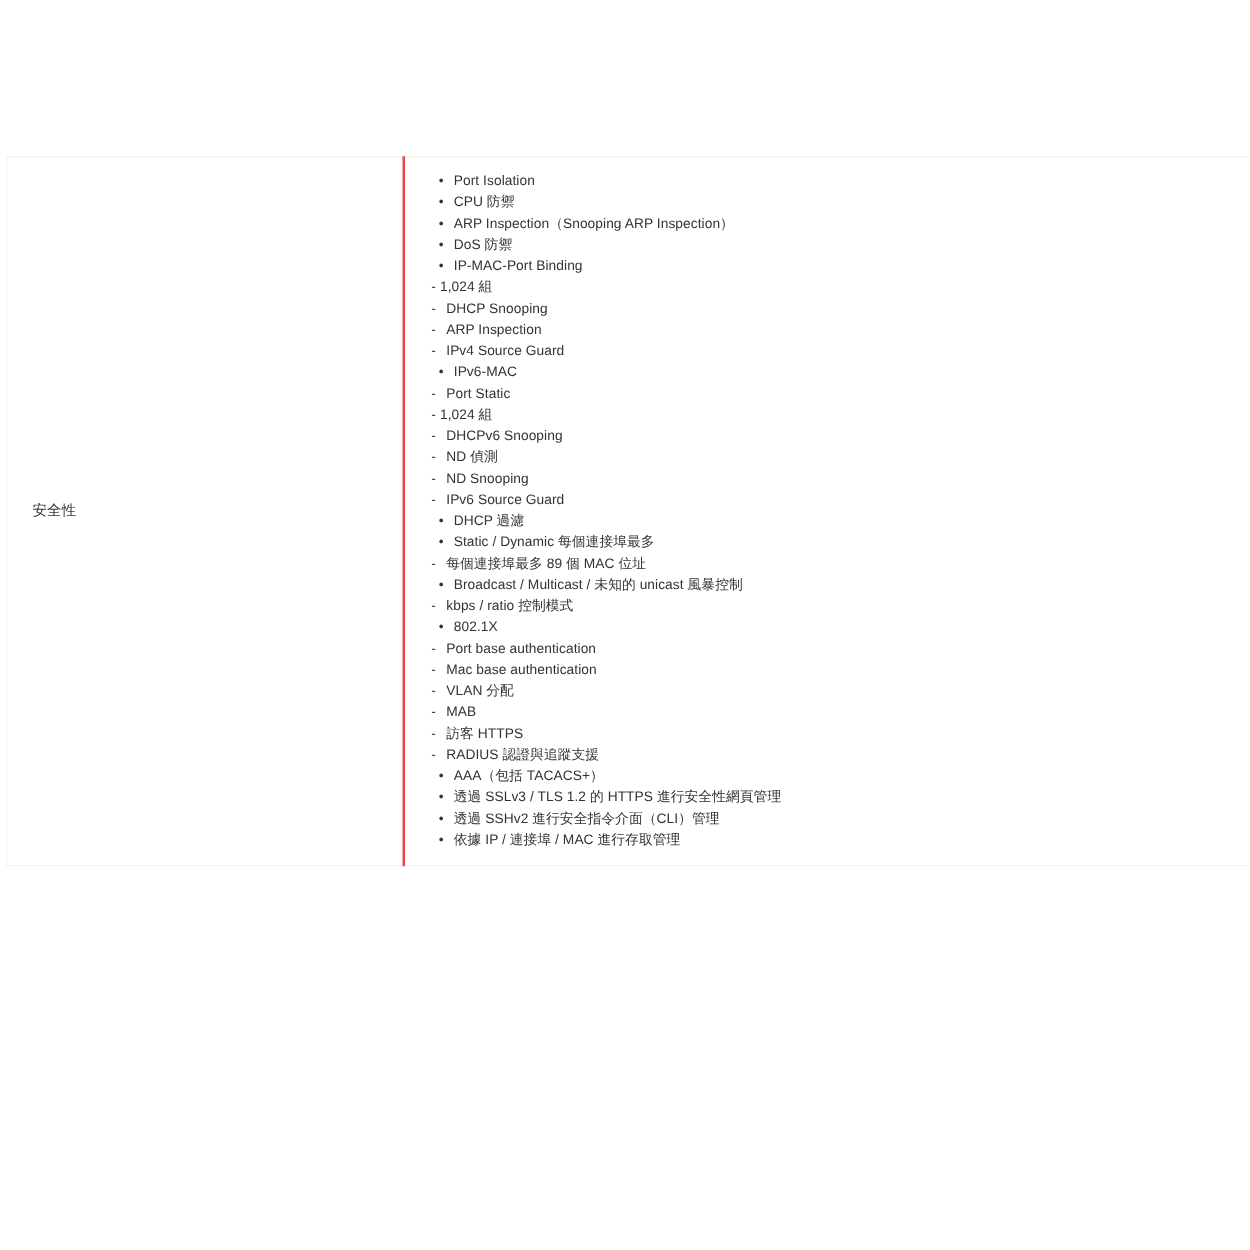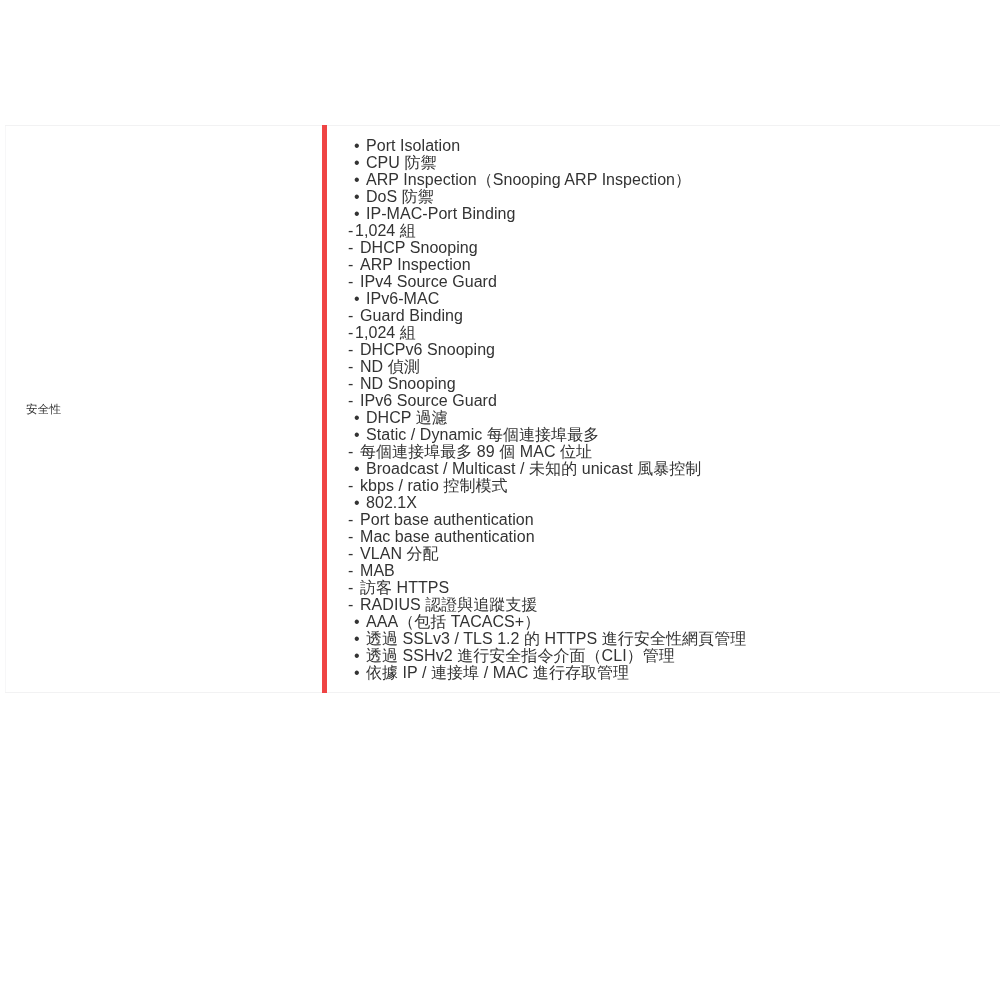--- a/index.html
+++ b/index.html
@@ -31,21 +31,21 @@
     border-collapse: collapse;
     border-top: 1px solid #f2f2f3;
     border-left: 1px solid #f7f7f8;
     border-bottom: 1px solid #f2f2f3;
     table-layout: fixed;
   }
 
   .spec-table td {
     vertical-align: middle;
     padding: 0;
-    border-right: 5px solid #ef4444;
+    border-right: 2px solid #ef4444;
   }
 
   td.label-cell {
     width: 296px;
     padding-left: 20px;
     font-size: 11.5px;
     line-height: 17px;
     color: #333333;
     letter-spacing: 0.2px;
     white-space: nowrap;
@@ -56,21 +56,21 @@
     border-right: none;
   }
 
   ul.spec-list {
     margin: 0;
     padding: 0;
     list-style: none;
   }
 
   ul.spec-list li {
-    font-size: 16px;
+    font-size: 11px;
     line-height: 17px;
     color: #333333;
     letter-spacing: 0.05px;
     white-space: nowrap;
   }
 
   ul.spec-list li .mk {
     display: inline-block;
     text-align: left;
   }
@@ -105,21 +105,21 @@
               <li class="lvl-bullet"><span class="mk">•</span><span class="tx">Port Isolation</span></li>
               <li class="lvl-bullet"><span class="mk">•</span><span class="tx">CPU 防禦</span></li>
               <li class="lvl-bullet"><span class="mk">•</span><span class="tx">ARP Inspection（Snooping ARP Inspection）</span></li>
               <li class="lvl-bullet"><span class="mk">•</span><span class="tx">DoS 防禦</span></li>
               <li class="lvl-bullet"><span class="mk">•</span><span class="tx">IP-MAC-Port Binding</span></li>
               <li class="lvl-dash-tight"><span class="mk">-</span><span class="tx">1,024 組</span></li>
               <li class="lvl-dash"><span class="mk">-</span><span class="tx">DHCP Snooping</span></li>
               <li class="lvl-dash"><span class="mk">-</span><span class="tx">ARP Inspection</span></li>
               <li class="lvl-dash"><span class="mk">-</span><span class="tx">IPv4 Source Guard</span></li>
               <li class="lvl-bullet"><span class="mk">•</span><span class="tx">IPv6-MAC</span></li>
-              <li class="lvl-dash"><span class="mk">-</span><span class="tx">Guard Binding</span></li>
+              <li class="lvl-dash"><span class="mk">-</span><span class="tx">Port Static</span></li>
               <li class="lvl-dash-tight"><span class="mk">-</span><span class="tx">1,024 組</span></li>
               <li class="lvl-dash"><span class="mk">-</span><span class="tx">DHCPv6 Snooping</span></li>
               <li class="lvl-dash"><span class="mk">-</span><span class="tx">ND 偵測</span></li>
               <li class="lvl-dash"><span class="mk">-</span><span class="tx">ND Snooping</span></li>
               <li class="lvl-dash"><span class="mk">-</span><span class="tx">IPv6 Source Guard</span></li>
               <li class="lvl-bullet"><span class="mk">•</span><span class="tx">DHCP 過濾</span></li>
               <li class="lvl-bullet"><span class="mk">•</span><span class="tx">Static / Dynamic 每個連接埠最多</span></li>
               <li class="lvl-dash"><span class="mk">-</span><span class="tx">每個連接埠最多 89 個 MAC 位址</span></li>
               <li class="lvl-bullet"><span class="mk">•</span><span class="tx">Broadcast / Multicast / 未知的 unicast 風暴控制</span></li>
               <li class="lvl-dash"><span class="mk">-</span><span class="tx">kbps / ratio 控制模式</span></li>

